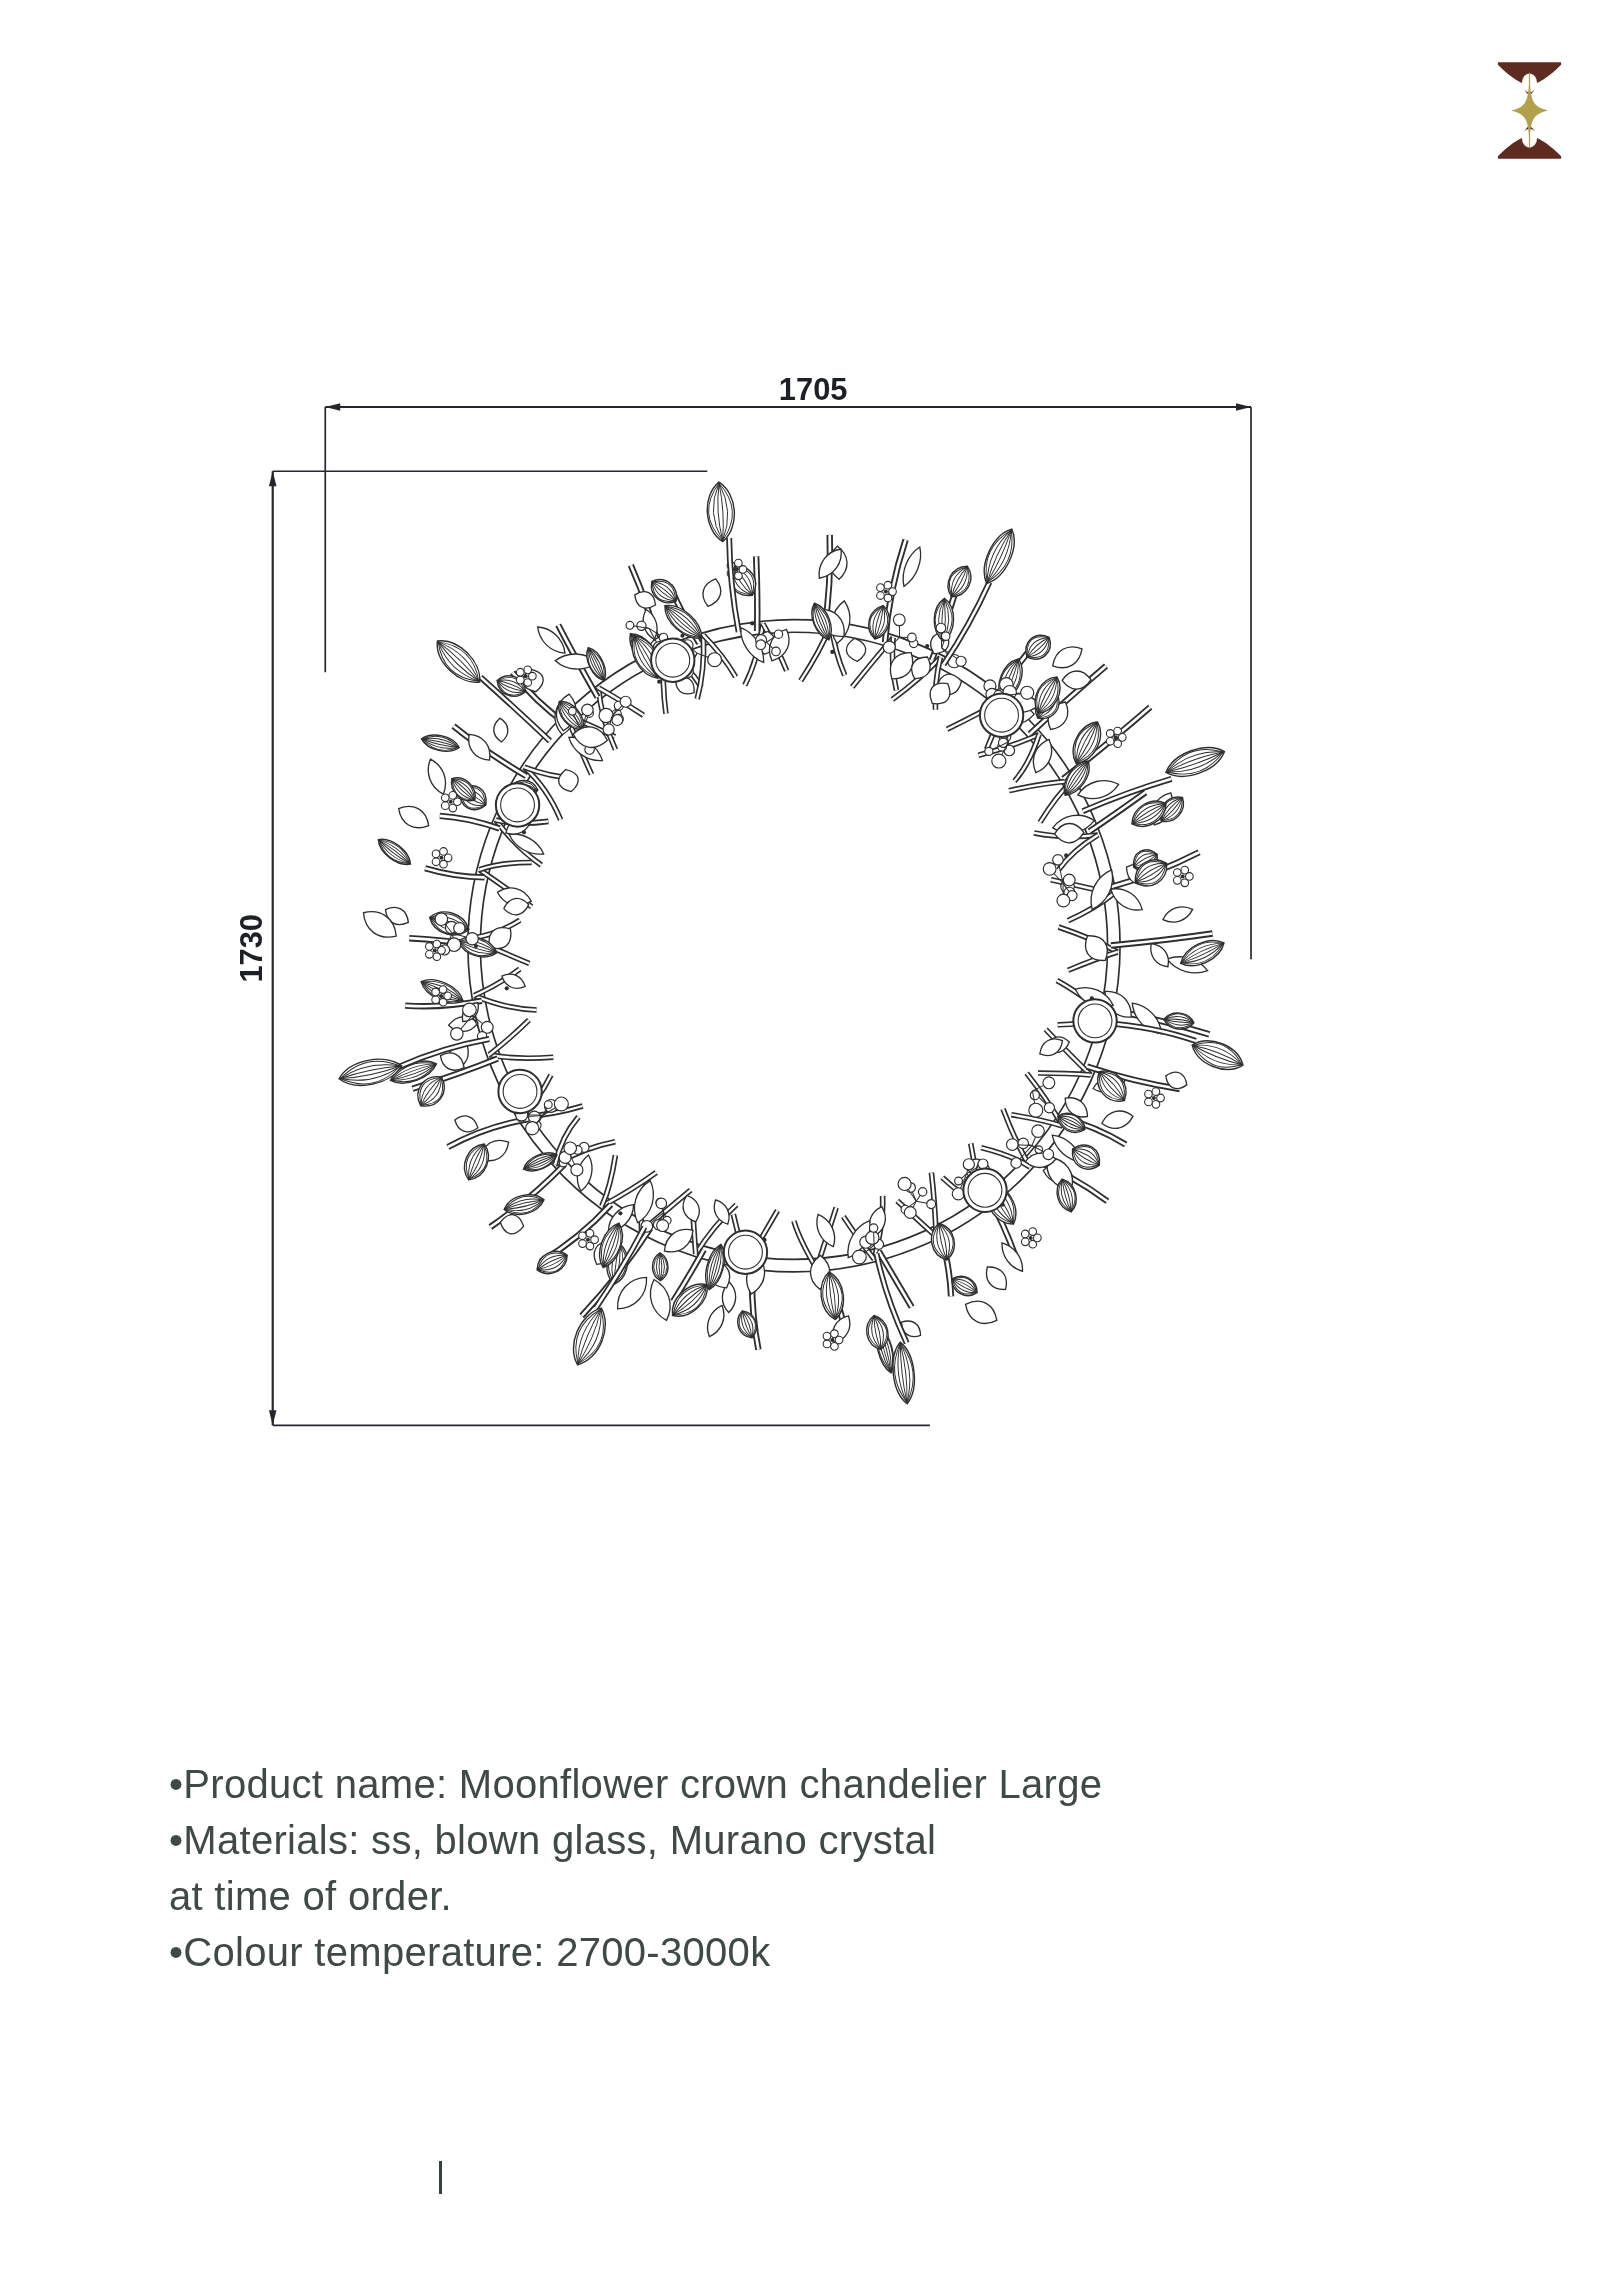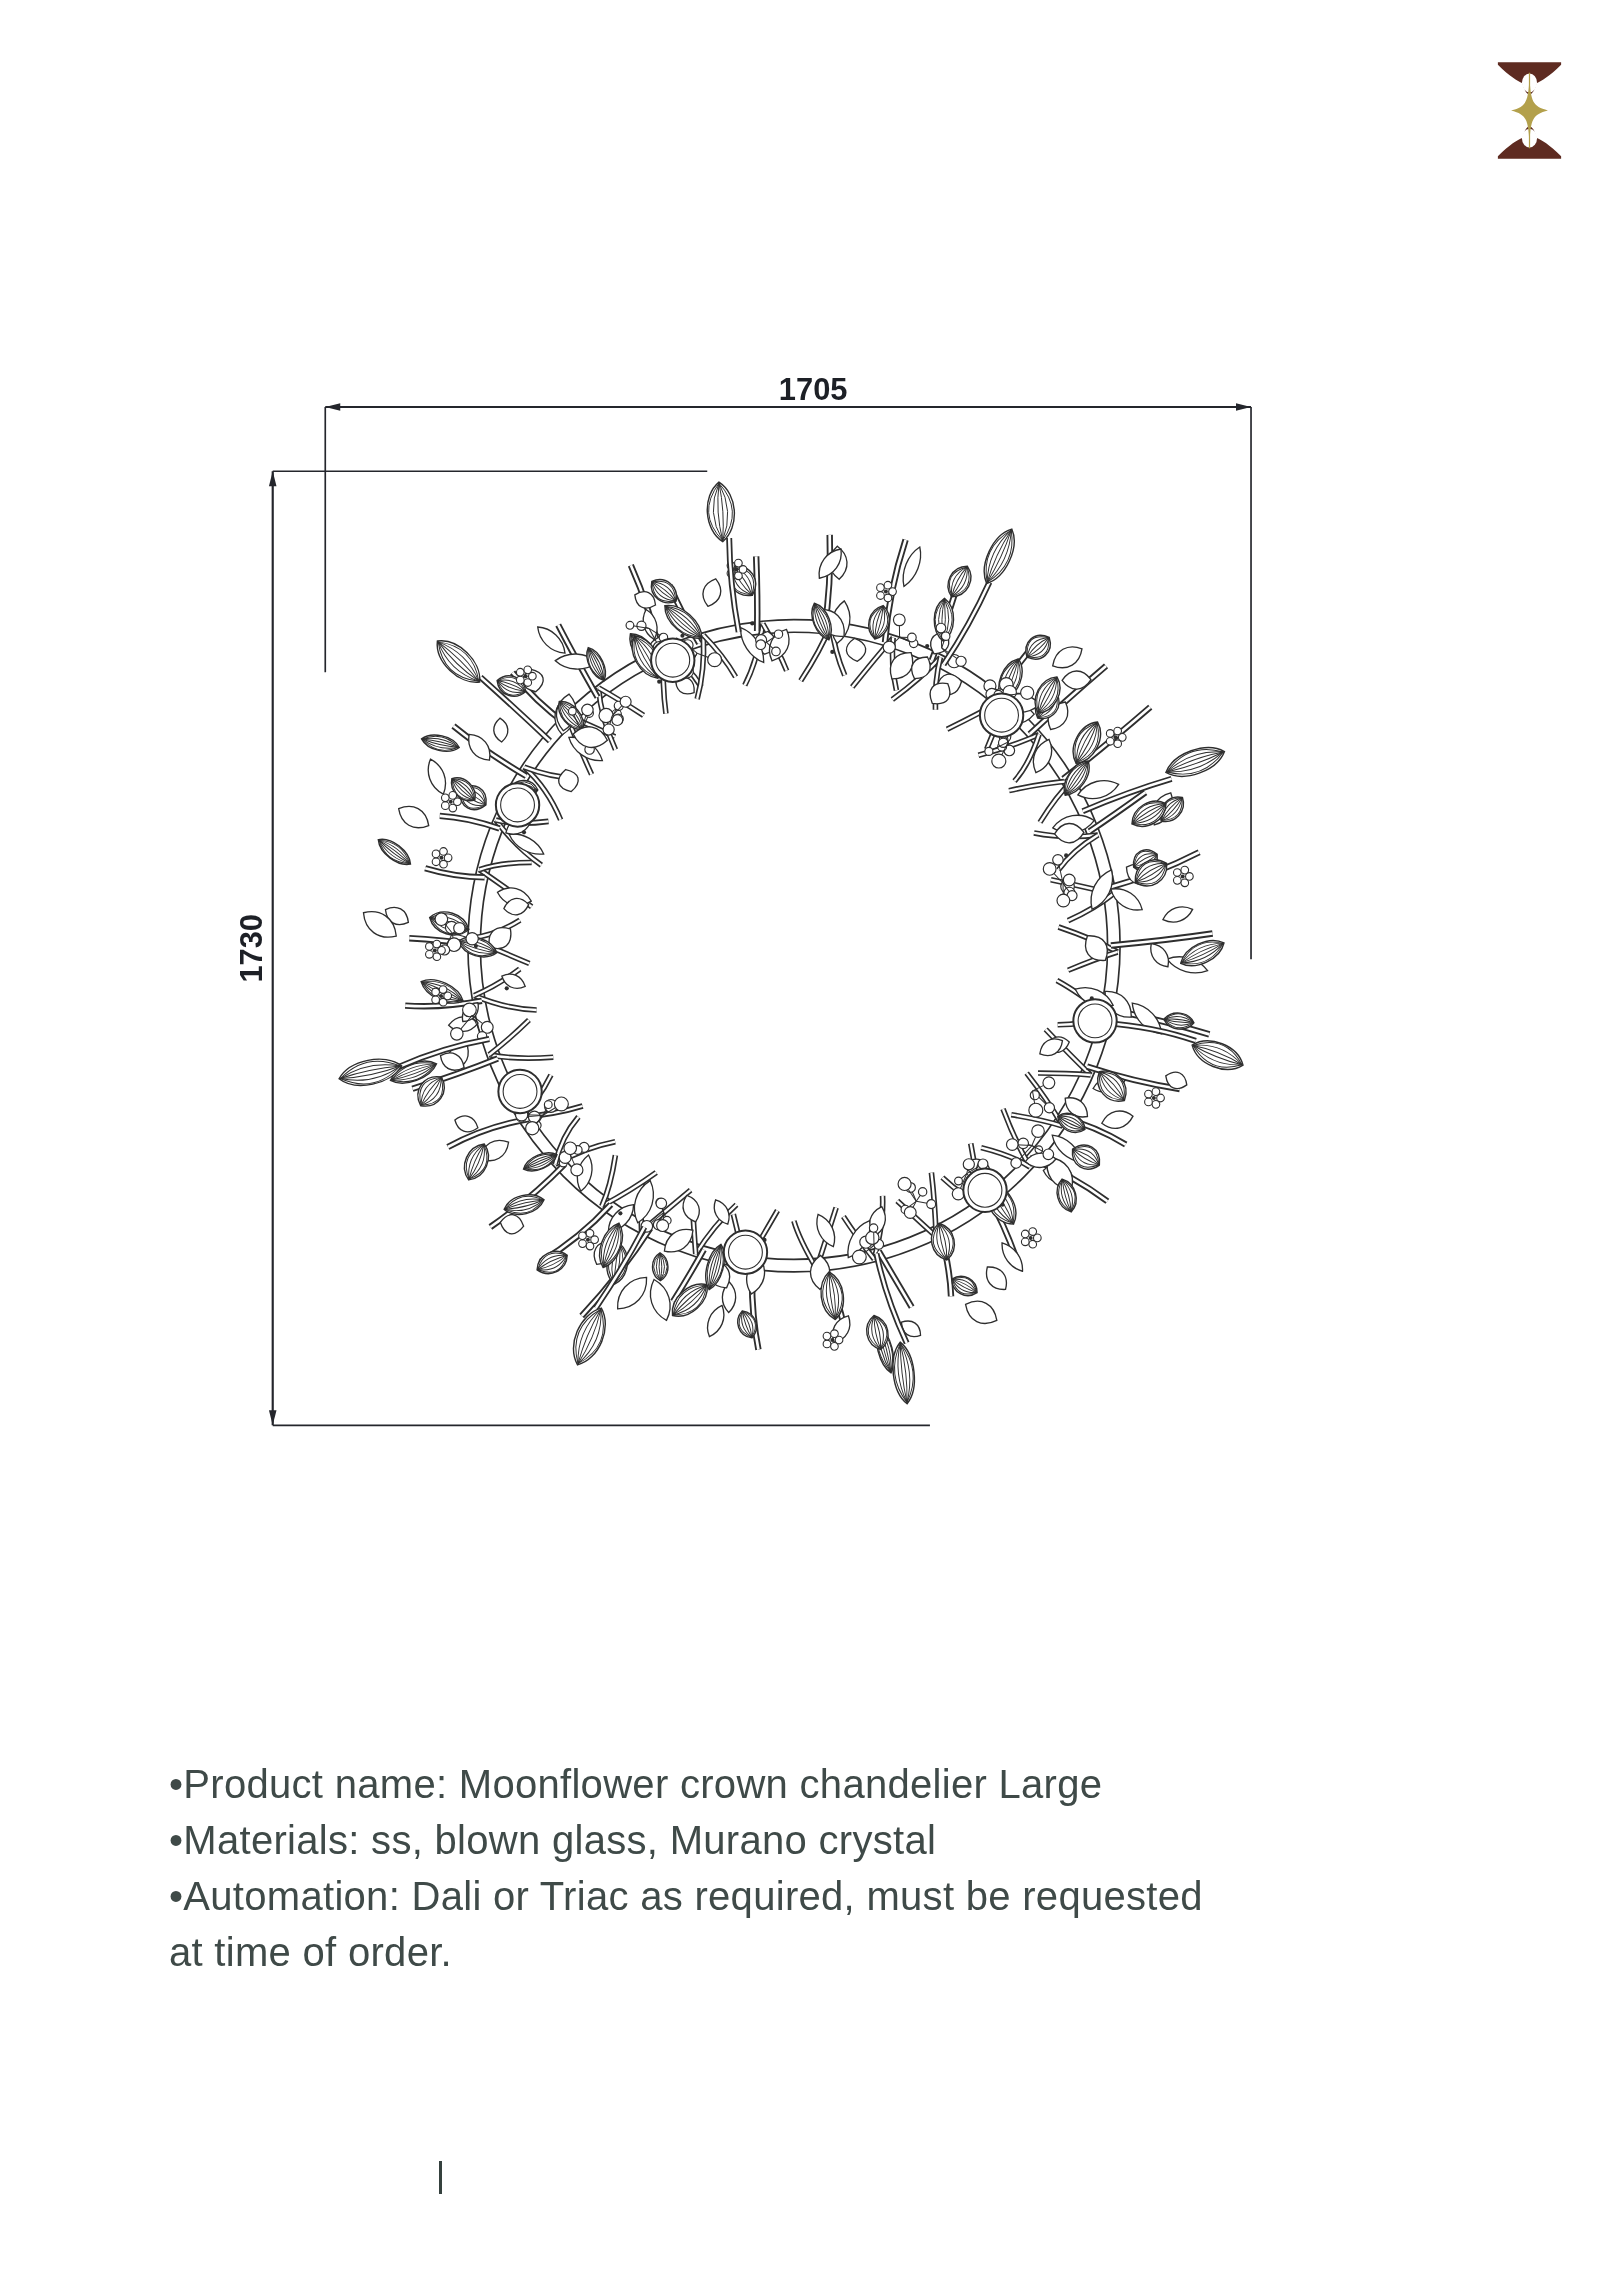--- a/index.html
+++ b/index.html
@@ -1550,19 +1550,19 @@
           <circle cx="623.5434954564793" cy="1272.6434213563516" r="20.28" fill="none" stroke="#2e2e2e" stroke-width="1.3"></circle>
           <circle cx="1181.026068821145" cy="1391.1400003417007" r="26" fill="#fff" stroke="#2e2e2e" stroke-width="2.4"></circle>
           <circle cx="1181.026068821145" cy="1391.1400003417007" r="20.28" fill="none" stroke="#2e2e2e" stroke-width="1.3"></circle>
         </g>
       </g>
   </svg>
 
   <div class="specs">
       <div class="spec-line"><span>•</span><span>Product name: Moonflower crown chandelier Large</span></div>
       <div class="spec-line"><span>•</span><span>Materials: ss, blown glass, Murano crystal</span></div>
-      <div class="spec-line"><span>•</span><span>Automation: Dali or Triac as required, must be requested</span></div>
       <div class="spec-line"><span>at time of order.</span></div>
+      <div class="spec-line"><span>•</span><span>Colour temperature: 2700-3000k</span></div>
     </div>
 
   <div class="caret"></div>
 </div>
 
 
 </body></html>

